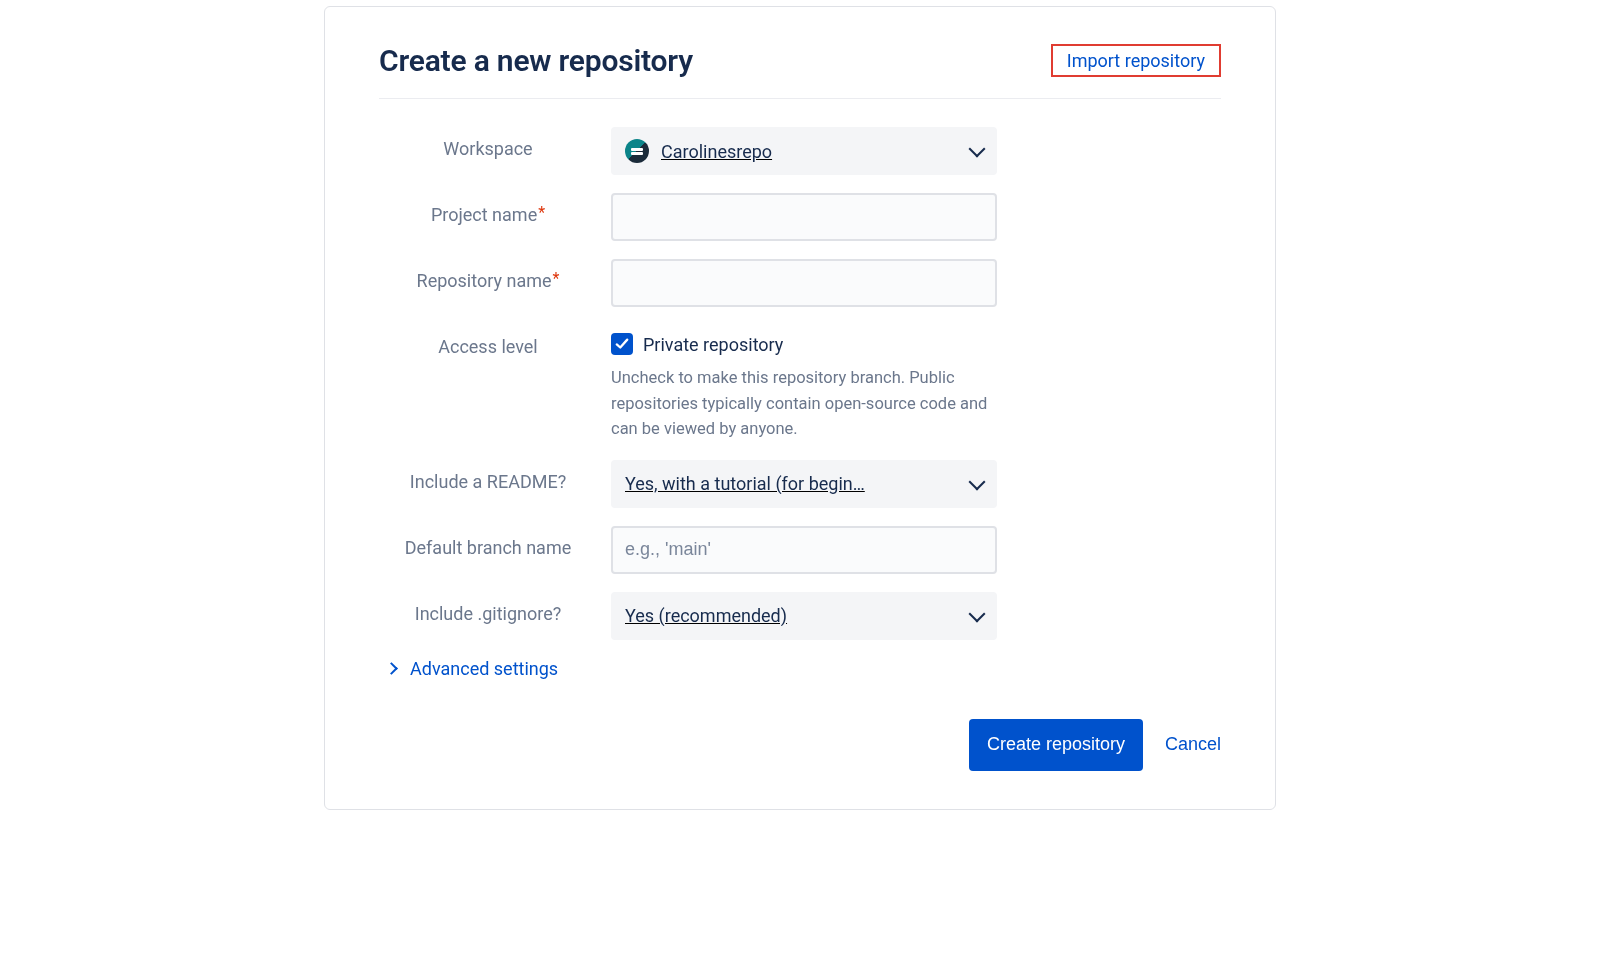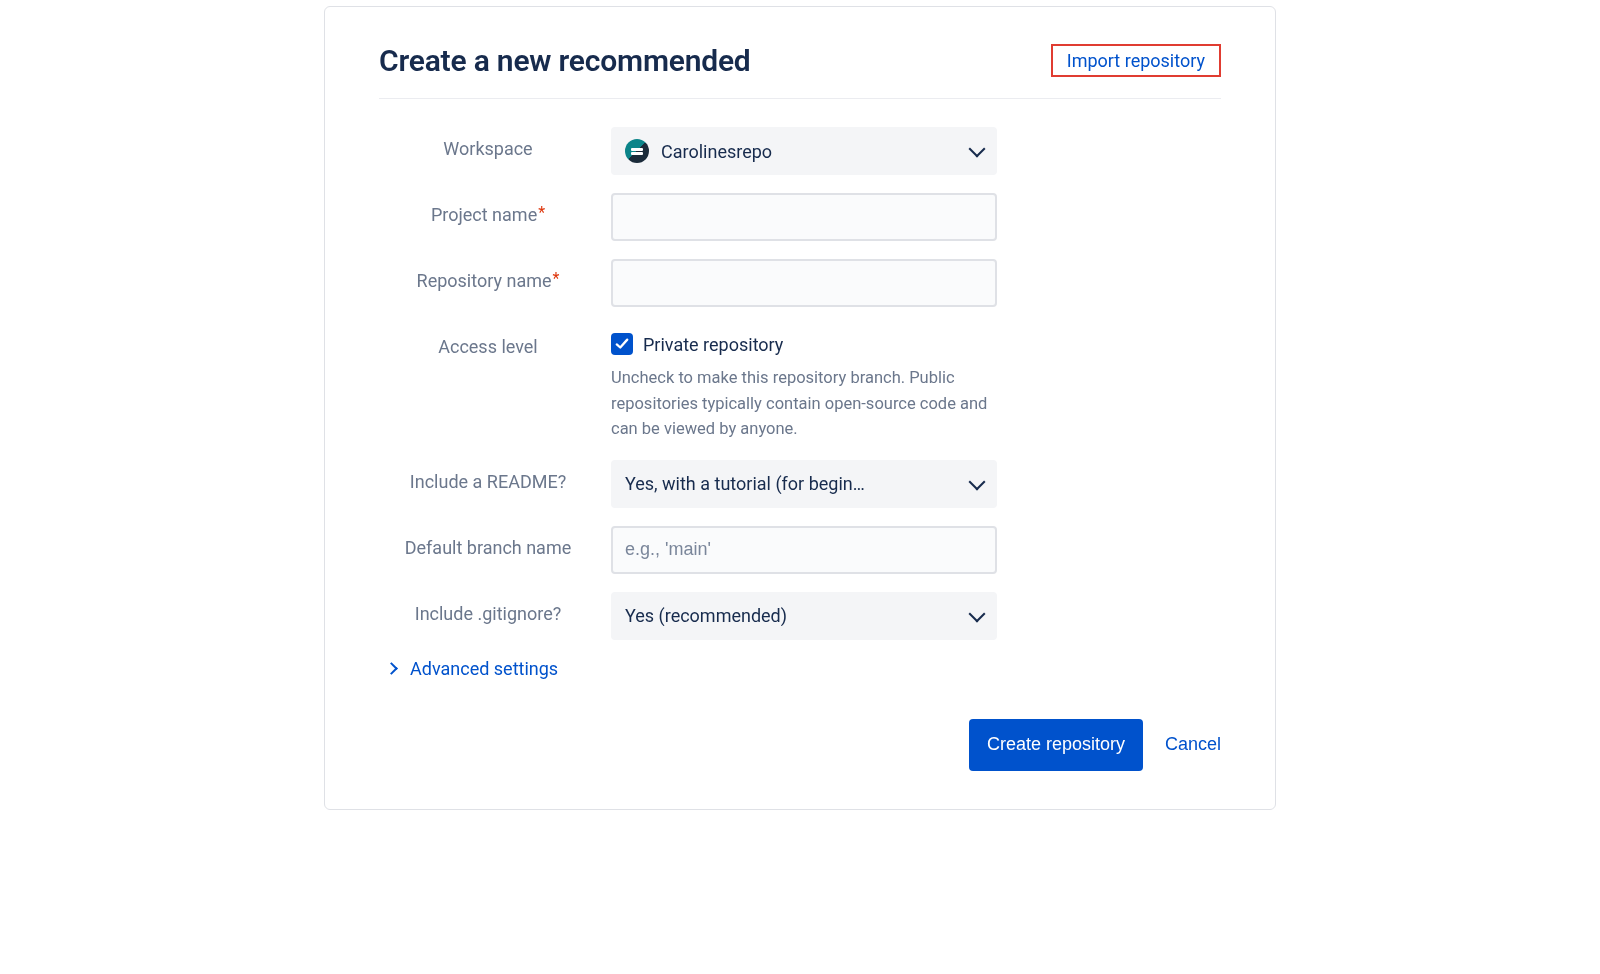--- a/index.html
+++ b/index.html
@@ -59,20 +59,21 @@
     .select {
       width: 100%;
       height: 48px;
       background: #f4f5f7;
       border-radius: 4px;
       display: flex;
       align-items: center;
       padding: 0 14px;
       cursor: pointer;
       position: relative;
+      text-decoration: underline;
     }
     .select .avatar {
       width: 24px; height: 24px; border-radius: 50%;
       background: linear-gradient(135deg,#0b8489 50%, #1b2b3a 50%);
       margin-right: 12px;
       flex-shrink: 0;
       position: relative;
     }
     .select .avatar::after{
       content:""; position:absolute; left:6px; top:9px; width:12px; height:3px; background:#fff; border-radius:1px;
@@ -128,21 +129,21 @@
     .btn-link {
       background: none; border: none; color: #0052cc; font-size: 18px; cursor: pointer;
     }
   </style>
 </head>
 <body>
 
 <div class="card">
 
   <div class="header-row">
-    <h1 class="title">Create a new recommended</h1>
+    <h1 class="title">Create a new repository</h1>
     <a class="import-link">Import repository</a>
   </div>
 
   <div class="form">
 
     <div class="row">
       <div class="label">Workspace</div>
       <div class="field">
         <div class="select">
           <span class="avatar"></span>

